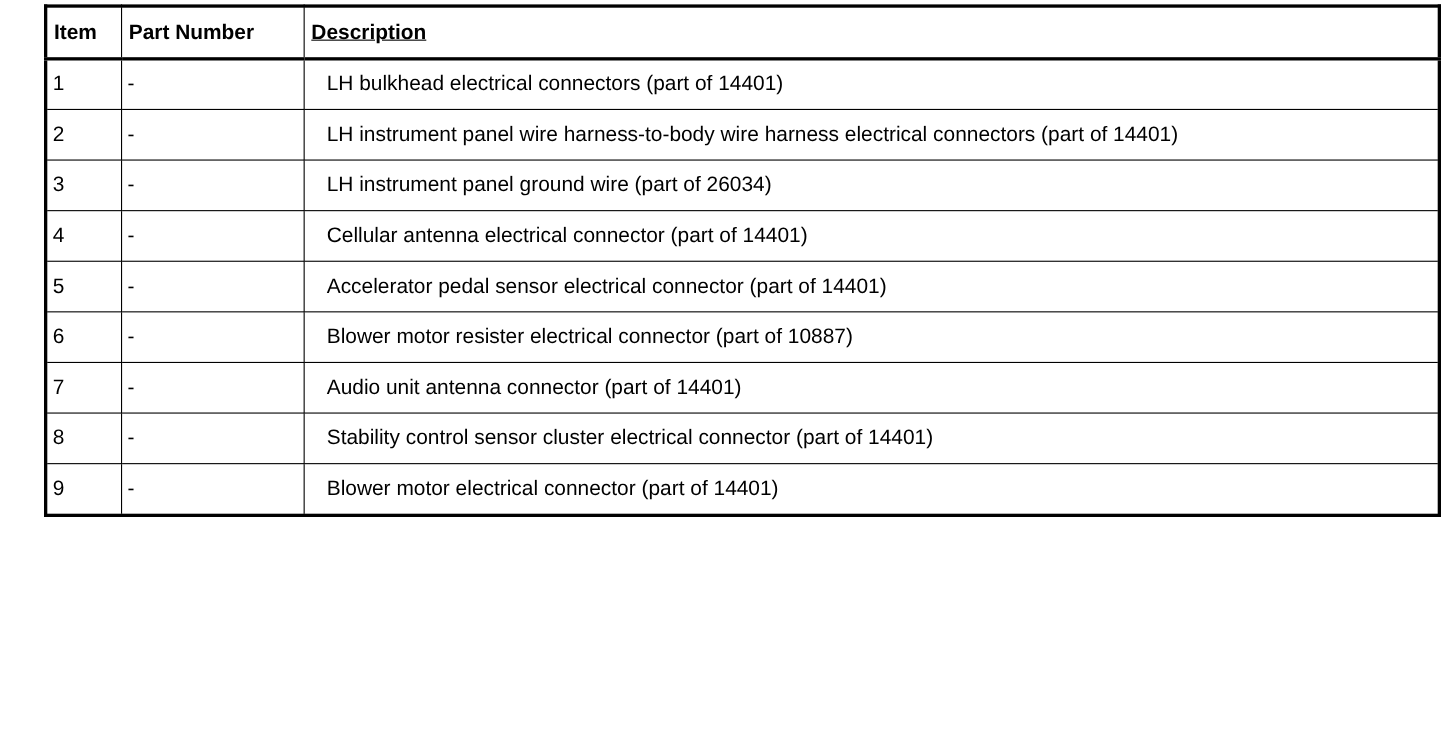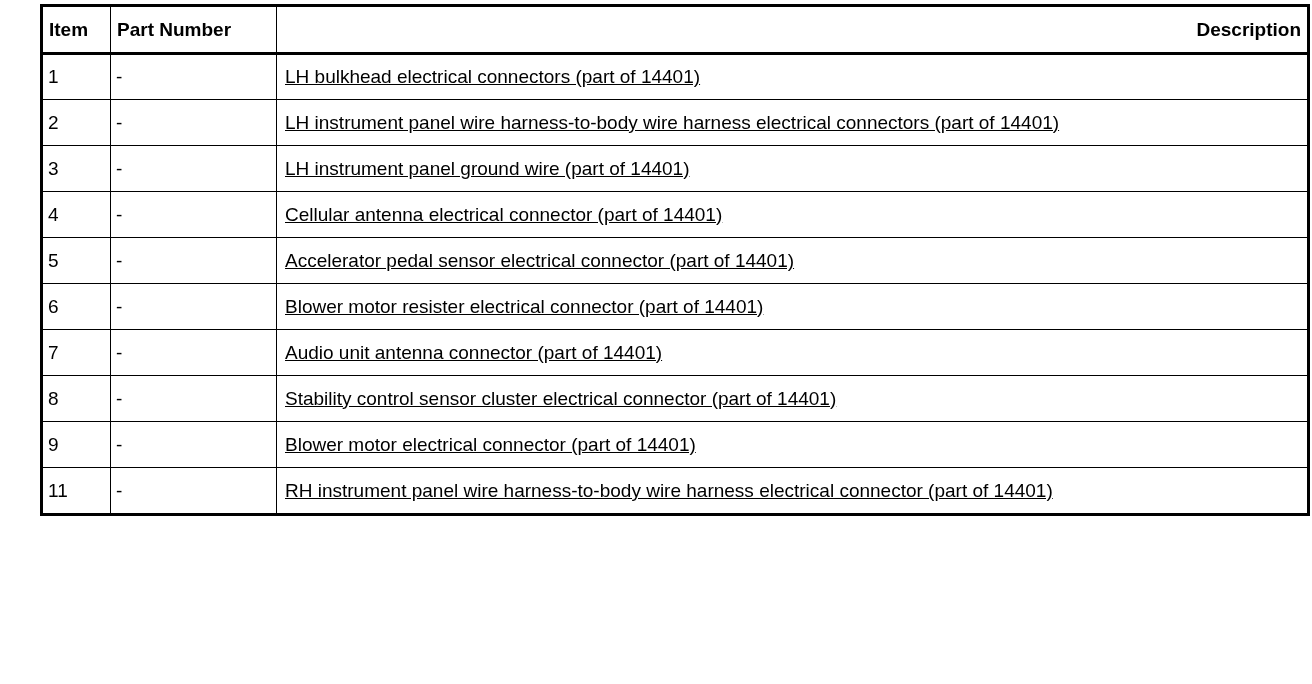--- a/index.html
+++ b/index.html
@@ -45,29 +45,29 @@
     text-align: left;
     white-space: nowrap;
     overflow: hidden;
   }
   .parts-table thead th {
     font-weight: bold;
     height: 45px;
     border-bottom: 3px solid #000000;
   }
   .parts-table thead th.h-desc {
-    text-align: right;
+    text-align: left;
+    text-decoration: underline;
   }
   .parts-table tbody td {
     font-weight: normal;
     height: 45px;
   }
   .parts-table tbody td.cell-desc {
-    padding-left: 8px;
-    text-decoration: underline;
+    padding-left: 20px;
   }
   .parts-table tbody td.cell-item,
   .parts-table tbody td.cell-part {
     padding-left: 5px;
   }
   .parts-table tbody tr:first-child td {
     height: 44px;
   }
 </style>
 </head>
@@ -94,52 +94,47 @@
           <td class="cell-desc">LH bulkhead electrical connectors (part of 14401)</td>
         </tr>
         <tr>
           <td class="cell-item">2</td>
           <td class="cell-part">-</td>
           <td class="cell-desc">LH instrument panel wire harness-to-body wire harness electrical connectors (part of 14401)</td>
         </tr>
         <tr>
           <td class="cell-item">3</td>
           <td class="cell-part">-</td>
-          <td class="cell-desc">LH instrument panel ground wire (part of 14401)</td>
+          <td class="cell-desc">LH instrument panel ground wire (part of 26034)</td>
         </tr>
         <tr>
           <td class="cell-item">4</td>
           <td class="cell-part">-</td>
           <td class="cell-desc">Cellular antenna electrical connector (part of 14401)</td>
         </tr>
         <tr>
           <td class="cell-item">5</td>
           <td class="cell-part">-</td>
           <td class="cell-desc">Accelerator pedal sensor electrical connector (part of 14401)</td>
         </tr>
         <tr>
           <td class="cell-item">6</td>
           <td class="cell-part">-</td>
-          <td class="cell-desc">Blower motor resister electrical connector (part of 14401)</td>
+          <td class="cell-desc">Blower motor resister electrical connector (part of 10887)</td>
         </tr>
         <tr>
           <td class="cell-item">7</td>
           <td class="cell-part">-</td>
           <td class="cell-desc">Audio unit antenna connector (part of 14401)</td>
         </tr>
         <tr>
           <td class="cell-item">8</td>
           <td class="cell-part">-</td>
           <td class="cell-desc">Stability control sensor cluster electrical connector (part of 14401)</td>
         </tr>
         <tr>
           <td class="cell-item">9</td>
           <td class="cell-part">-</td>
           <td class="cell-desc">Blower motor electrical connector (part of 14401)</td>
         </tr>
-        <tr>
-          <td class="cell-item">11</td>
-          <td class="cell-part">-</td>
-          <td class="cell-desc">RH instrument panel wire harness-to-body wire harness electrical connector (part of 14401)</td>
-        </tr>
       </tbody>
   </table>
 </div>
 
 </body></html>

